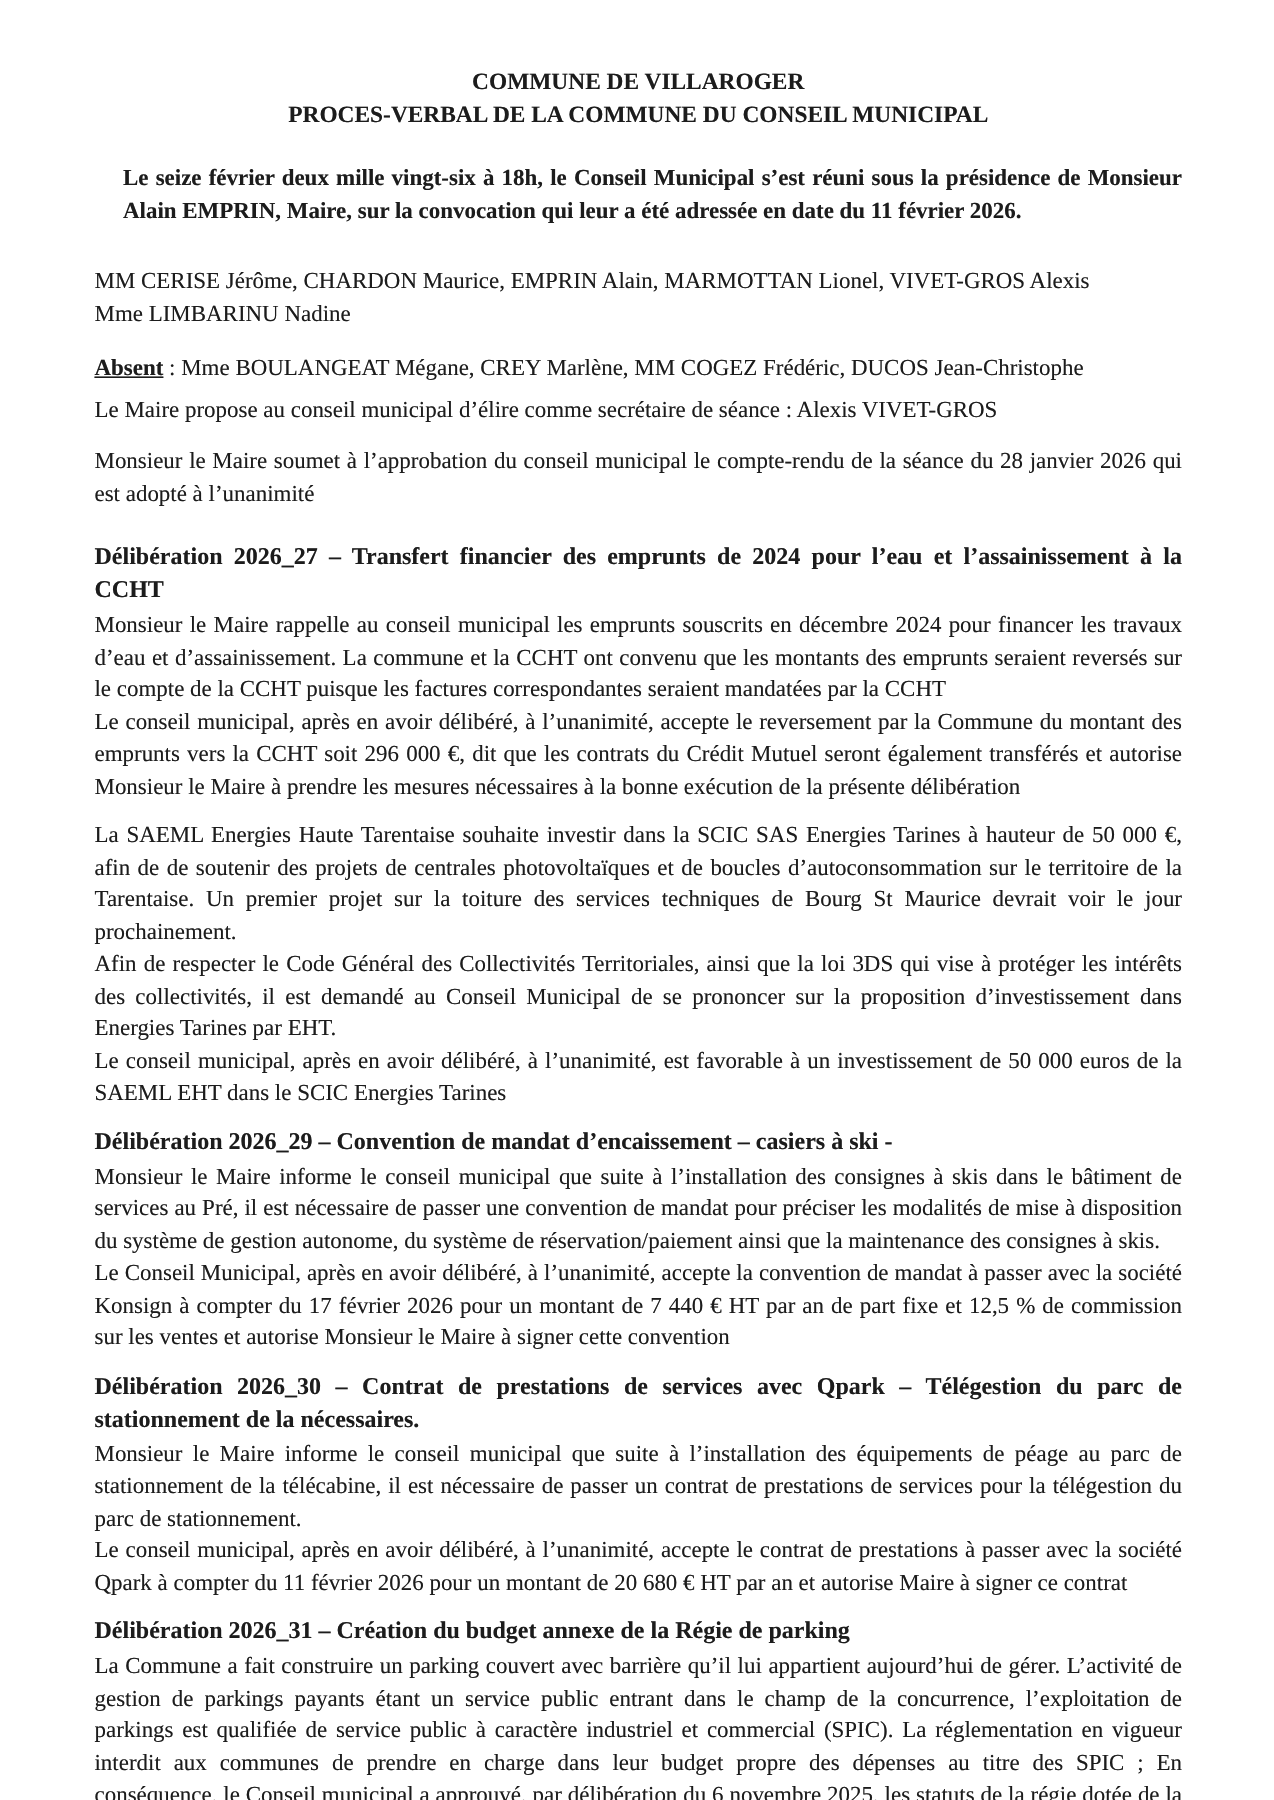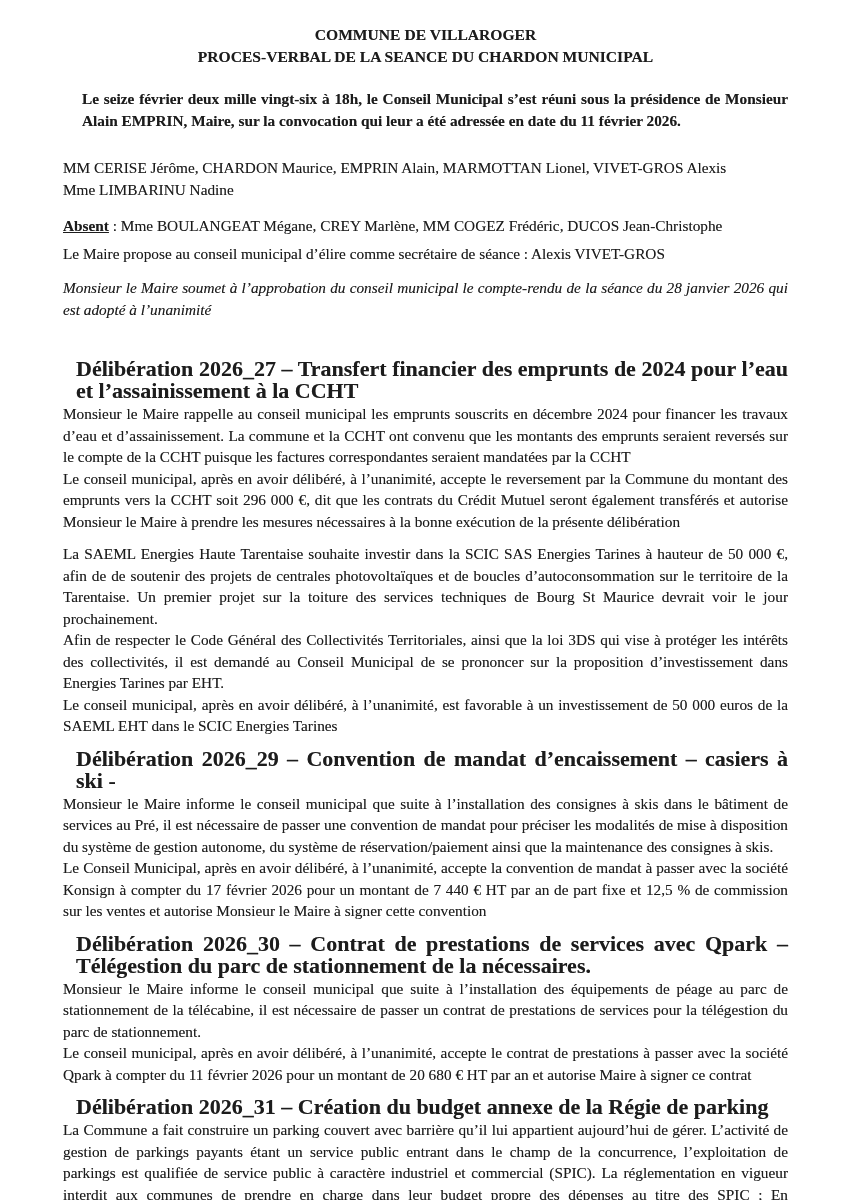--- a/index.html
+++ b/index.html
@@ -8,21 +8,21 @@
     background: #ffffff;
   }
   .page {
     position: relative;
     width: 849px;
     height: 1200px;
     margin: 0 auto;
     background: #ffffff;
     overflow: hidden;
     box-sizing: border-box;
-    padding: 24px 61px 0 63px;
+    padding: 44px 61px 0 63px;
     font-family: "Liberation Serif", "DejaVu Serif", serif;
     font-size: 15.3px;
     line-height: 21.5px;
     color: #1c1c1c;
     text-shadow: 0 0 0.4px rgba(20,20,20,0.45);
   }
   .doc-title-block {
     text-align: center;
     font-weight: bold;
     font-size: 15.6px;
@@ -32,39 +32,39 @@
   p {
     margin: 0;
     text-align: justify;
   }
   .bold { font-weight: bold; }
   .u { text-decoration: underline; }
   .intro { margin-top: 20px; margin-bottom: 26px; font-weight: bold; margin-left: 19px; }
   .attendance { margin-bottom: 15px; }
   .absent-block { margin-bottom: 6px; }
   .secretary-block { margin-bottom: 13px; }
-  .approval-block { margin-bottom: 38px; font-style: italic; }
+  .approval-block { margin-bottom: 21px; }
   .deliberation { margin-top: 11px; }
   .deliberation-heading {
     font-weight: bold;
-    font-size: 22px;
+    font-size: 16px;
     line-height: 22px;
     text-align: justify;
-    margin: 0 0 1px 13px;
+    margin: 0 0 1px 0;
   }
   .s27 { margin-top: 0; }
 </style>
 </head>
 <body>
 
 <div class="page">
 
   <div class="doc-title-block">
     <div>COMMUNE DE VILLAROGER</div>
-    <div>PROCES-VERBAL DE LA SEANCE DU CHARDON MUNICIPAL</div>
+    <div>PROCES-VERBAL DE LA COMMUNE DU CONSEIL MUNICIPAL</div>
   </div>
 
   <p class="intro">Le seize février deux mille vingt-six à 18h, le Conseil Municipal s’est réuni sous la présidence de Monsieur Alain EMPRIN, Maire, sur la convocation qui leur a été adressée en date du 11 février 2026.</p>
 
   <div class="attendance">
     <p>MM CERISE Jérôme, CHARDON Maurice, EMPRIN Alain, MARMOTTAN Lionel, VIVET-GROS Alexis</p>
     <p>Mme LIMBARINU Nadine</p>
   </div>
 
   <div class="absent-block">

